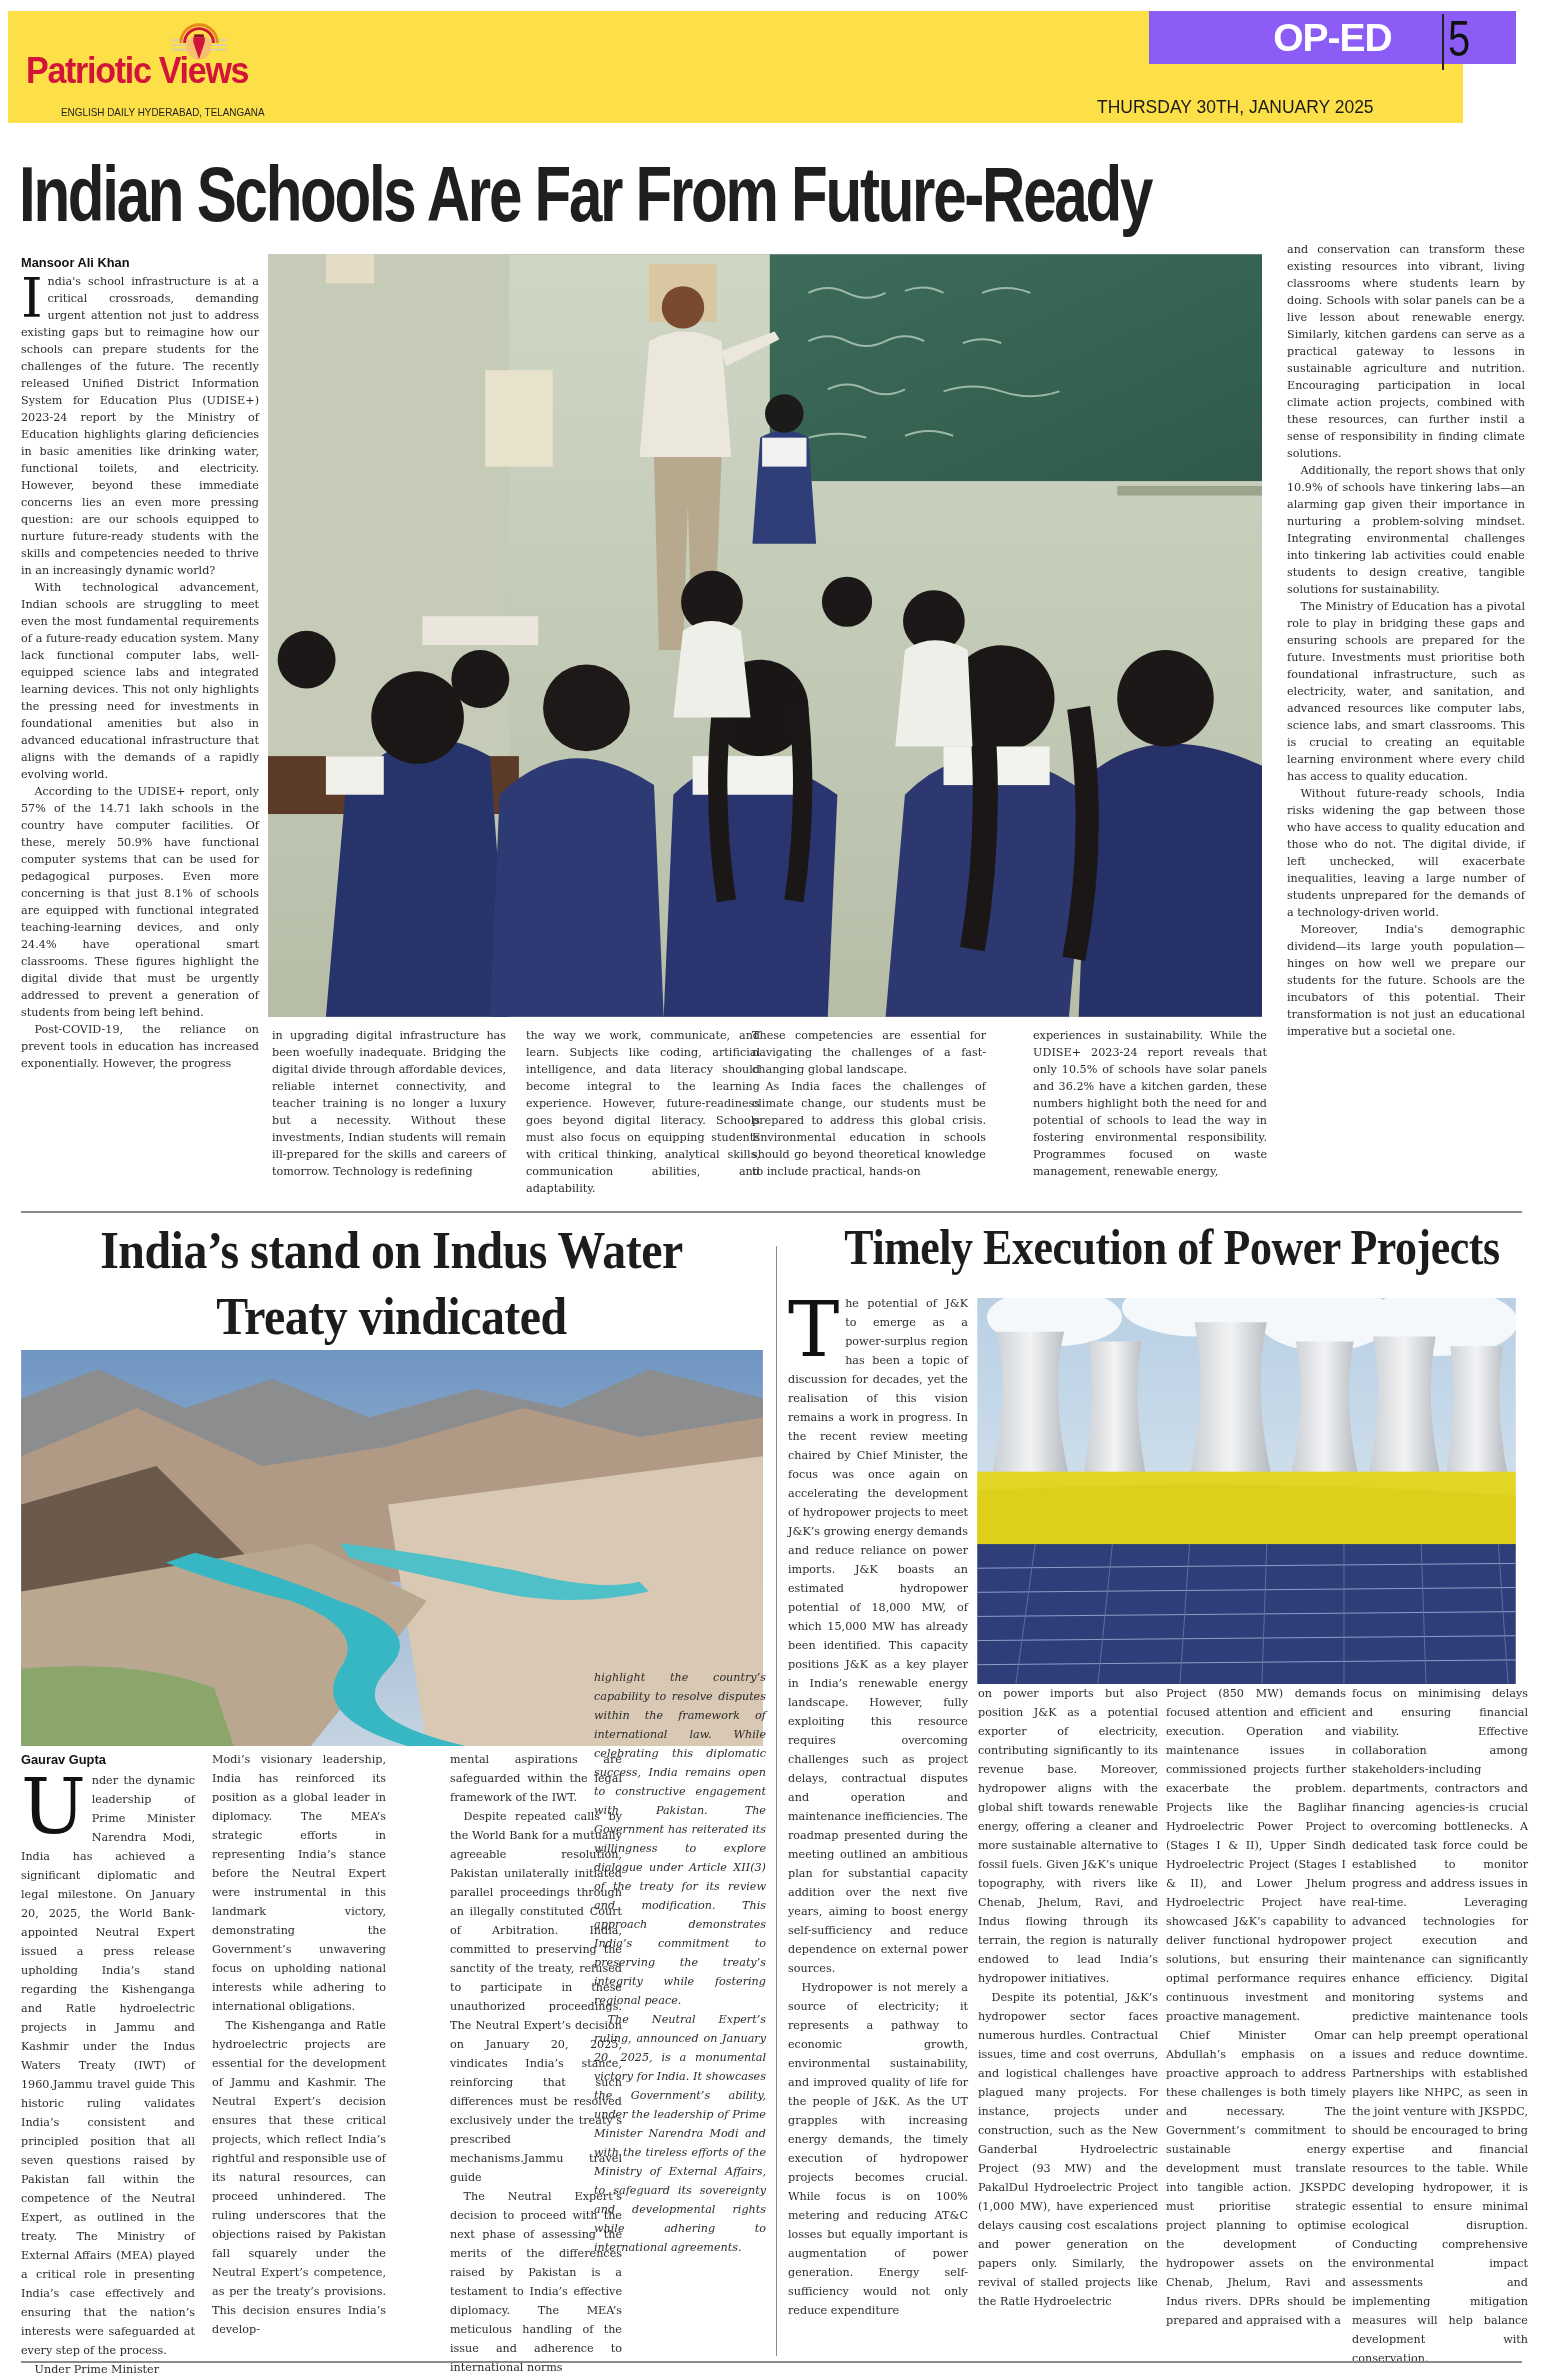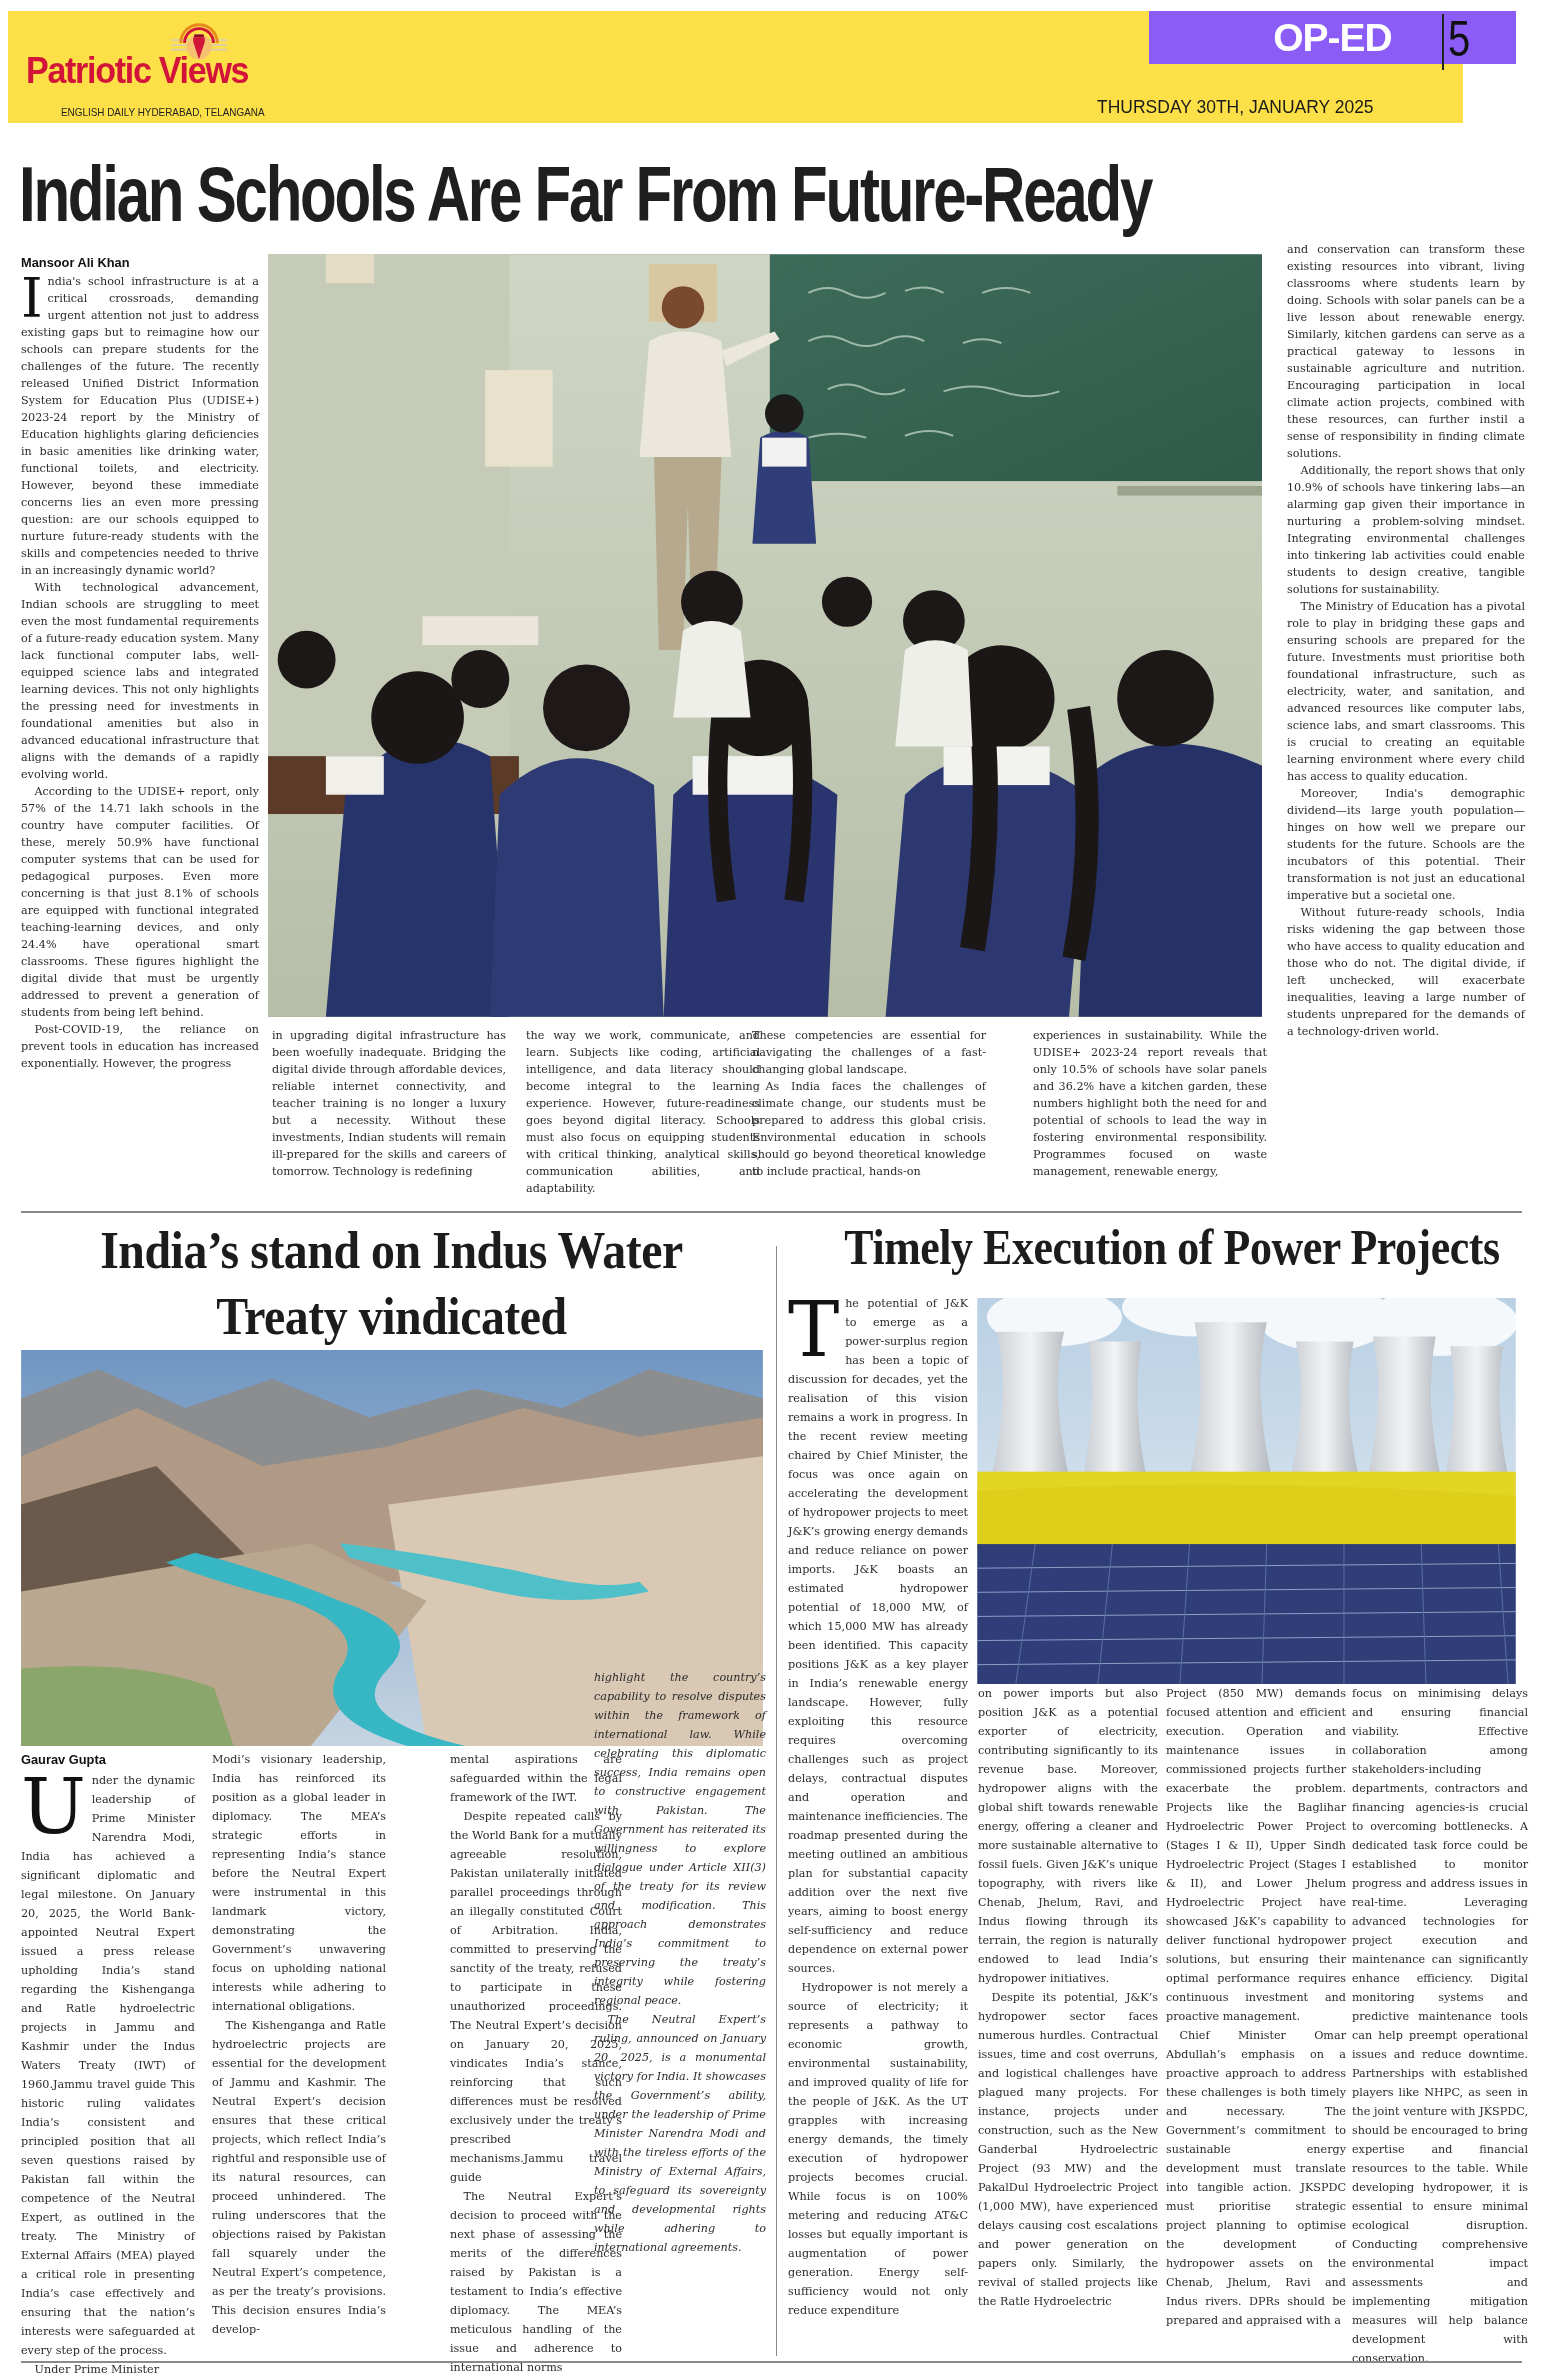--- a/index.html
+++ b/index.html
@@ -155,22 +155,22 @@
   <p class="first">These competencies are essential for navigating the challenges of a fast-changing global landscape.</p>
   <p>As India faces the challenges of climate change, our students must be prepared to address this global crisis. Environmental education in schools should go beyond theoretical knowledge to include practical, hands-on</p>
 </div>
 <div class="col" style="left:1033px; top:1027px; width:234px;">
   <p class="first">experiences in sustainability. While the UDISE+ 2023-24 report reveals that only 10.5% of schools have solar panels and 36.2% have a kitchen garden, these numbers highlight both the need for and potential of schools to lead the way in fostering environmental responsibility. Programmes focused on waste management, renewable energy,</p>
 </div>
 <div class="col" style="left:1287px; top:241px; width:238px;">
   <p class="first">and conservation can transform these existing resources into vibrant, living classrooms where students learn by doing. Schools with solar panels can be a live lesson about renewable energy. Similarly, kitchen gardens can serve as a practical gateway to lessons in sustainable agriculture and nutrition. Encouraging participation in local climate action projects, combined with these resources, can further instil a sense of responsibility in finding climate solutions.</p>
   <p>Additionally, the report shows that only 10.9% of schools have tinkering labs—an alarming gap given their importance in nurturing a problem-solving mindset. Integrating environmental challenges into tinkering lab activities could enable students to design creative, tangible solutions for sustainability.</p>
   <p>The Ministry of Education has a pivotal role to play in bridging these gaps and ensuring schools are prepared for the future. Investments must prioritise both foundational infrastructure, such as electricity, water, and sanitation, and advanced resources like computer labs, science labs, and smart classrooms. This is crucial to creating an equitable learning environment where every child has access to quality education.</p>
+  <p>Without future-ready schools, India risks widening the gap between those who have access to quality education and those who do not. The digital divide, if left unchecked, will exacerbate inequalities, leaving a large number of students unprepared for the demands of a technology-driven world.</p>
   <p>Moreover, India's demographic dividend—its large youth population—hinges on how well we prepare our students for the future. Schools are the incubators of this potential. Their transformation is not just an educational imperative but a societal one.</p>
-  <p>Without future-ready schools, India risks widening the gap between those who have access to quality education and those who do not. The digital divide, if left unchecked, will exacerbate inequalities, leaving a large number of students unprepared for the demands of a technology-driven world.</p>
 </div>
 
 <div class="rule" style="left:21px; top:1211px; width:1501px; height:1.9px;"></div>
 
 <h2 class="headline-2">India’s stand on Indus Water Treaty vindicated</h2>
 
 <div class="photo-river">
   <svg width="742" height="396" viewBox="0 0 768 410">
     <defs>
       <linearGradient id="sky2" x1="0" y1="0" x2="0" y2="1">

